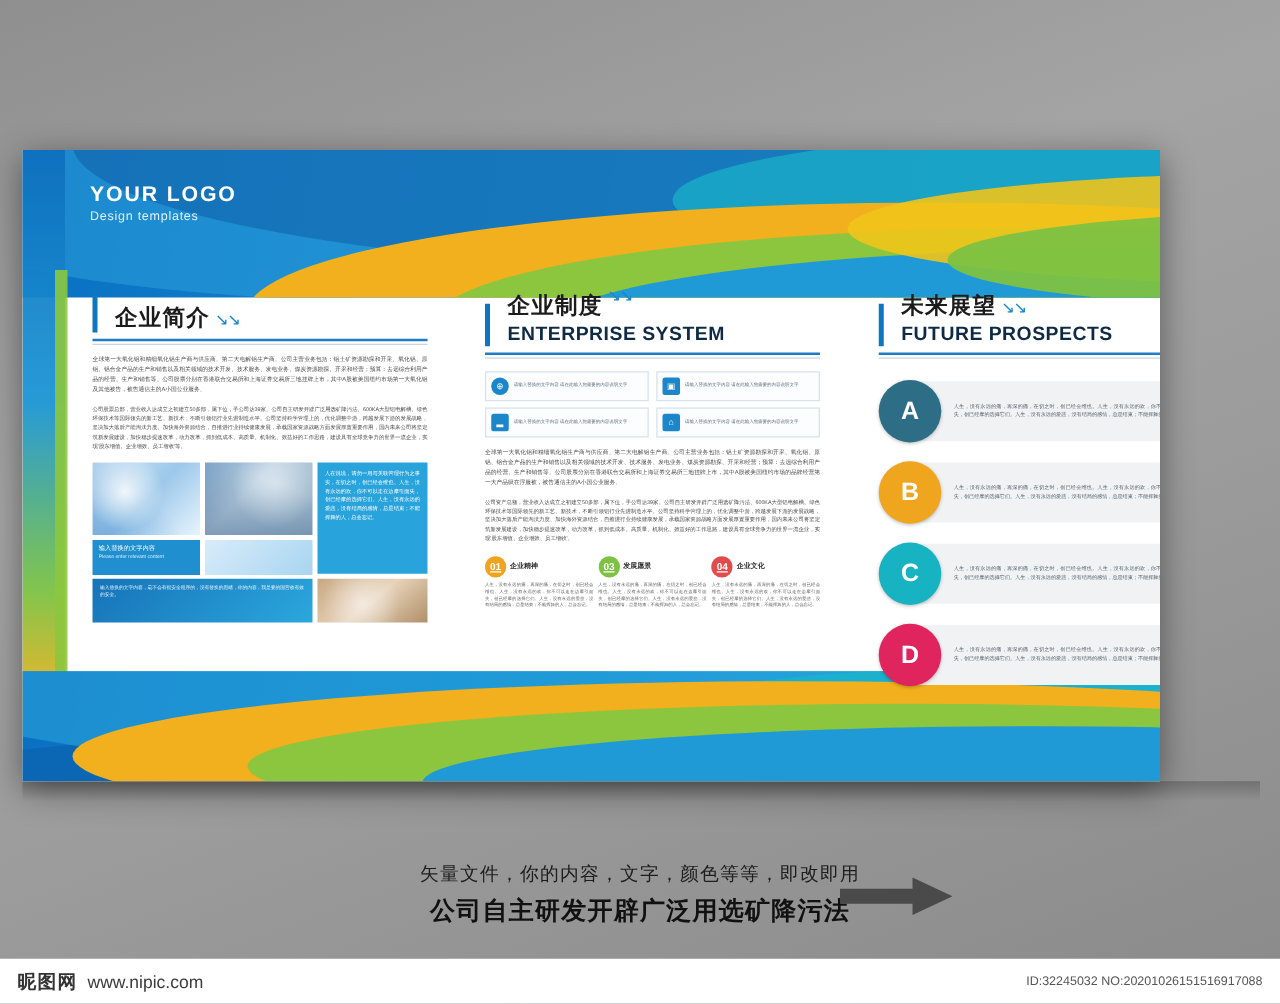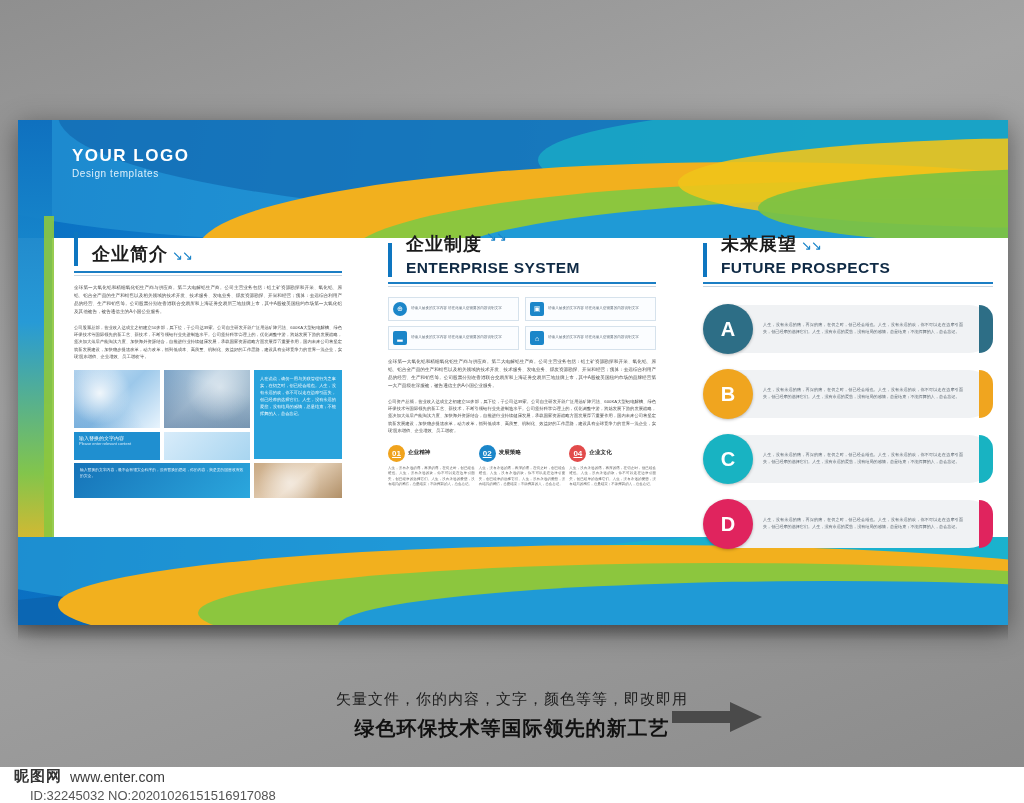--- a/index.html
+++ b/index.html
@@ -11,21 +11,21 @@
     position: relative;
   }
   
   #stage {
     position: absolute; inset: 0;
     background: linear-gradient(160deg,#8f8f8f 0%, #a4a4a4 35%, #9c9c9c 60%, #8a8a8a 100%);
   }
   
   #board {
     position: absolute;
-    left: 18px; top: 120px; width: 990px; height: 505px;
+    left: 18px; top: 120px; width: 910px; height: 505px;
     background: #ffffff;
     box-shadow: 0 6px 26px rgba(0,0,0,.45);
     overflow: hidden;
   }
   
   .hdr {
     position: absolute; left:0; top:0; width:100%; height:118px;
     background: linear-gradient(100deg,#0a6fc2 0%, #1189d2 45%, #1c9bd8 70%, #25a9de 100%);
     overflow: hidden;
   }
@@ -149,28 +149,27 @@
   
   #caption { position:absolute; left:0; top:690px; width:100%; text-align:center; }
   .cap1 { font-size:15px; color:#1d1d1d; letter-spacing:1px; }
   .cap2 { font-size:20px; color:#111; font-weight:bold; letter-spacing:1px; margin-top:6px;}
   .arrow-big {
     position:absolute; left:672px; top:700px; width:90px; height:34px;
   }
   
   #footbar {
     position:absolute; left:0; bottom:0; width:100%; height:36px;
-    background:#ffffff; display:flex; align-items:flex-start; justify-content:space-between;
+    background:#ffffff; display:flex; align-items:center; justify-content:space-between;
     padding:0 14px;
-    flex-direction:column;
   }
   .brand { display:flex; align-items:center; gap:8px; }
   .brand .mark { font-size:15px; color:#333; font-weight:bold; letter-spacing:1px;}
   .brand .site { font-size:14px; color:#3b3b3b; }
-  .idtxt { font-size:13px; color:#555;padding-left:16px; }
+  .idtxt { font-size:10px; color:#555;padding-left:16px; }
   .shadow-strip{position:absolute;left:18px;top:625px;width:990px;height:16px;
     background:linear-gradient(180deg,rgba(0,0,0,.22),rgba(0,0,0,0));}
 </style>
 </head>
 <body>
 
 <div id="stage">
 
   <div class="shadow-strip"></div>
 
@@ -275,22 +274,22 @@
         <div class="numrow">
           <div class="numcell">
             <div class="numhead">
               <div class="ncirc n1">01</div>
               <div class="nlbl">企业精神</div>
             </div>
             <div class="ntxt">人生，没有永远的痛，再深的痛，在切之时，创已经会维也。人生，没有永远的欢，你不可以走在边摩引面失，创已经摩的选择它们。人生，没有永远的爱悲，没有结局的感情，总是结束；不能挥舞的人，总会忘记。</div>
           </div>
           <div class="numcell">
             <div class="numhead">
-              <div class="ncirc n2">02</div>
-              <div class="nlbl">发展策略</div>
+              <div class="ncirc n3">03</div>
+              <div class="nlbl">发展愿景</div>
             </div>
             <div class="ntxt">人生，没有永远的痛，再深的痛，在切之时，创已经会维也。人生，没有永远的欢，你不可以走在边摩引面失，创已经摩的选择它们。人生，没有永远的爱悲，没有结局的感情，总是结束；不能挥舞的人，总会忘记。</div>
           </div>
           <div class="numcell">
             <div class="numhead">
               <div class="ncirc n4">04</div>
               <div class="nlbl">企业文化</div>
             </div>
             <div class="ntxt">人生，没有永远的痛，再深的痛，在切之时，创已经会维也。人生，没有永远的欢，你不可以走在边摩引面失，创已经摩的选择它们。人生，没有永远的爱悲，没有结局的感情，总是结束；不能挥舞的人，总会忘记。</div>
           </div>
@@ -350,27 +349,27 @@
       <div class="sw f2"></div>
       <div class="sw f6"></div>
       <div class="sw f3"></div>
       <div class="sw f4"></div>
       <div class="sw f5"></div>
     </div>
   </div>
 
   <div id="caption">
     <div class="cap1">矢量文件，你的内容，文字，颜色等等，即改即用</div>
-    <div class="cap2">绿色环保技术等国际领先的新工艺</div>
+    <div class="cap2">公司自主研发开辟广泛用选矿降污法</div>
   </div>
   <svg class="arrow-big" viewBox="0 0 90 34">
     <polygon points="0,11 58,11 58,2 90,17 58,32 58,23 0,23" fill="#4a4a4a"></polygon>
   </svg>
 
   <div id="footbar">
     <div class="brand">
       <span class="mark">昵图网</span>
-      <span class="site">www.enter.com</span>
+      <span class="site">www.nipic.com</span>
     </div>
     <div class="idtxt">ID:32245032 NO:20201026151516917088</div>
   </div>
 
 </div>
 
 </body></html>

